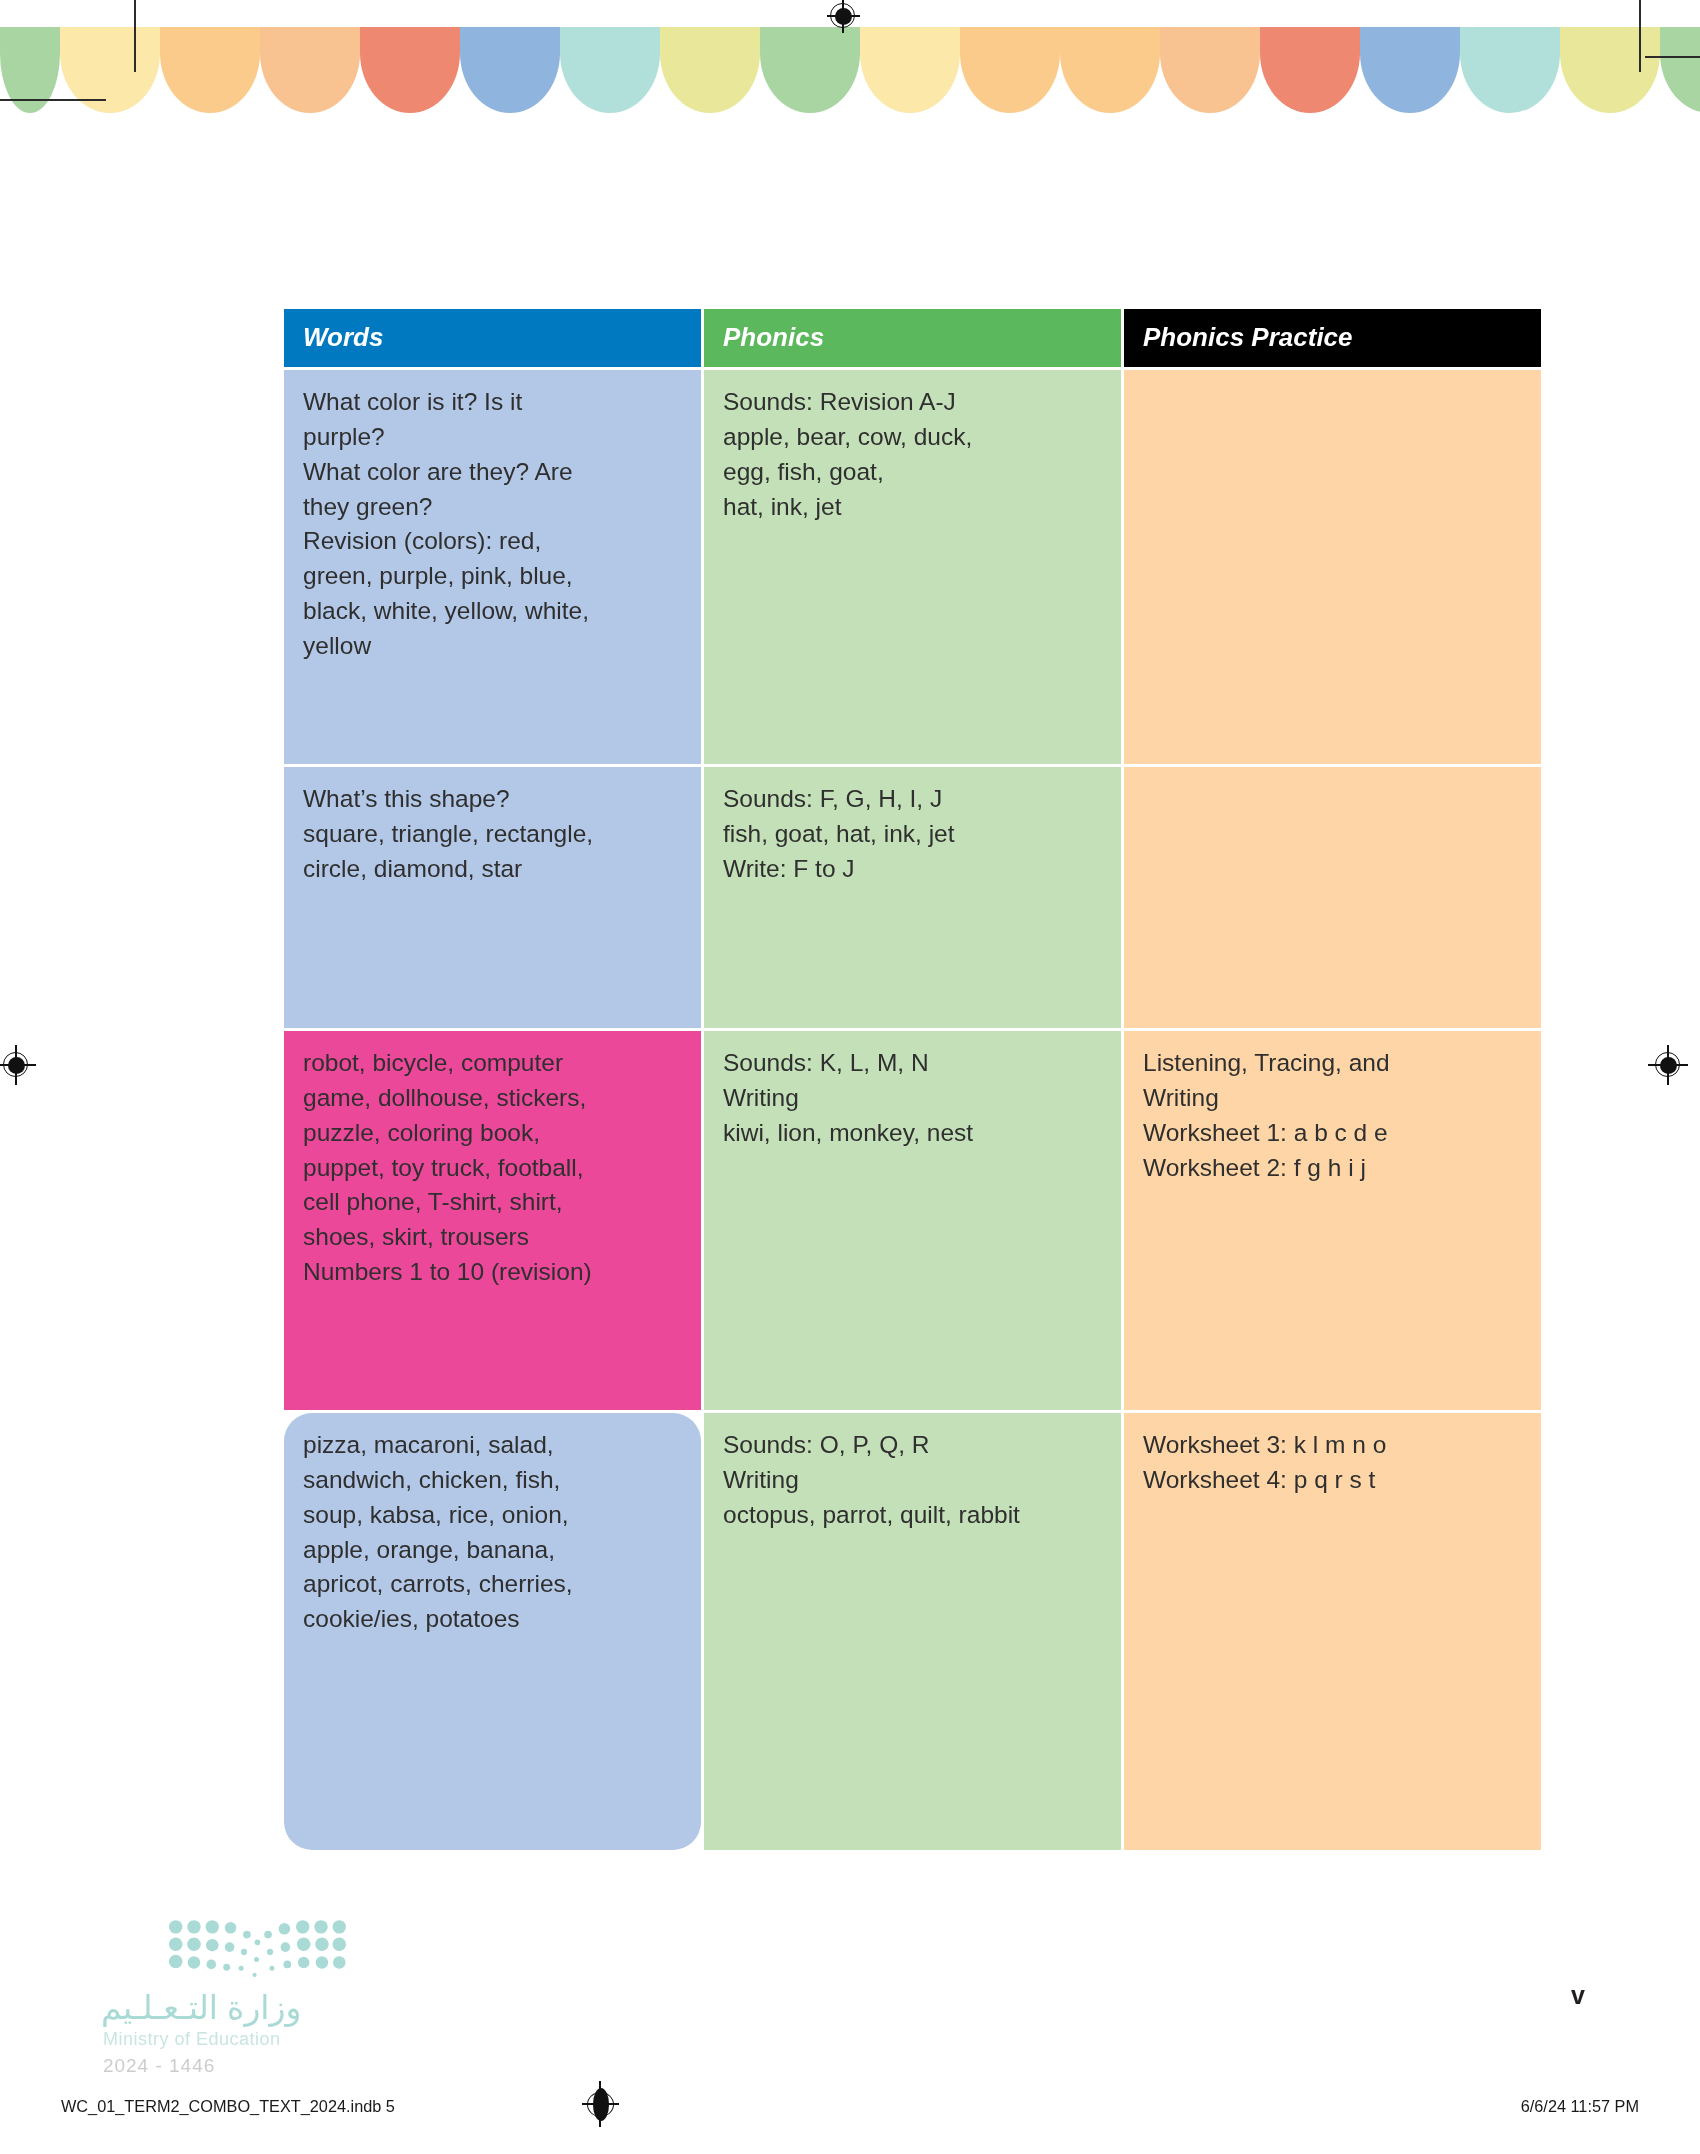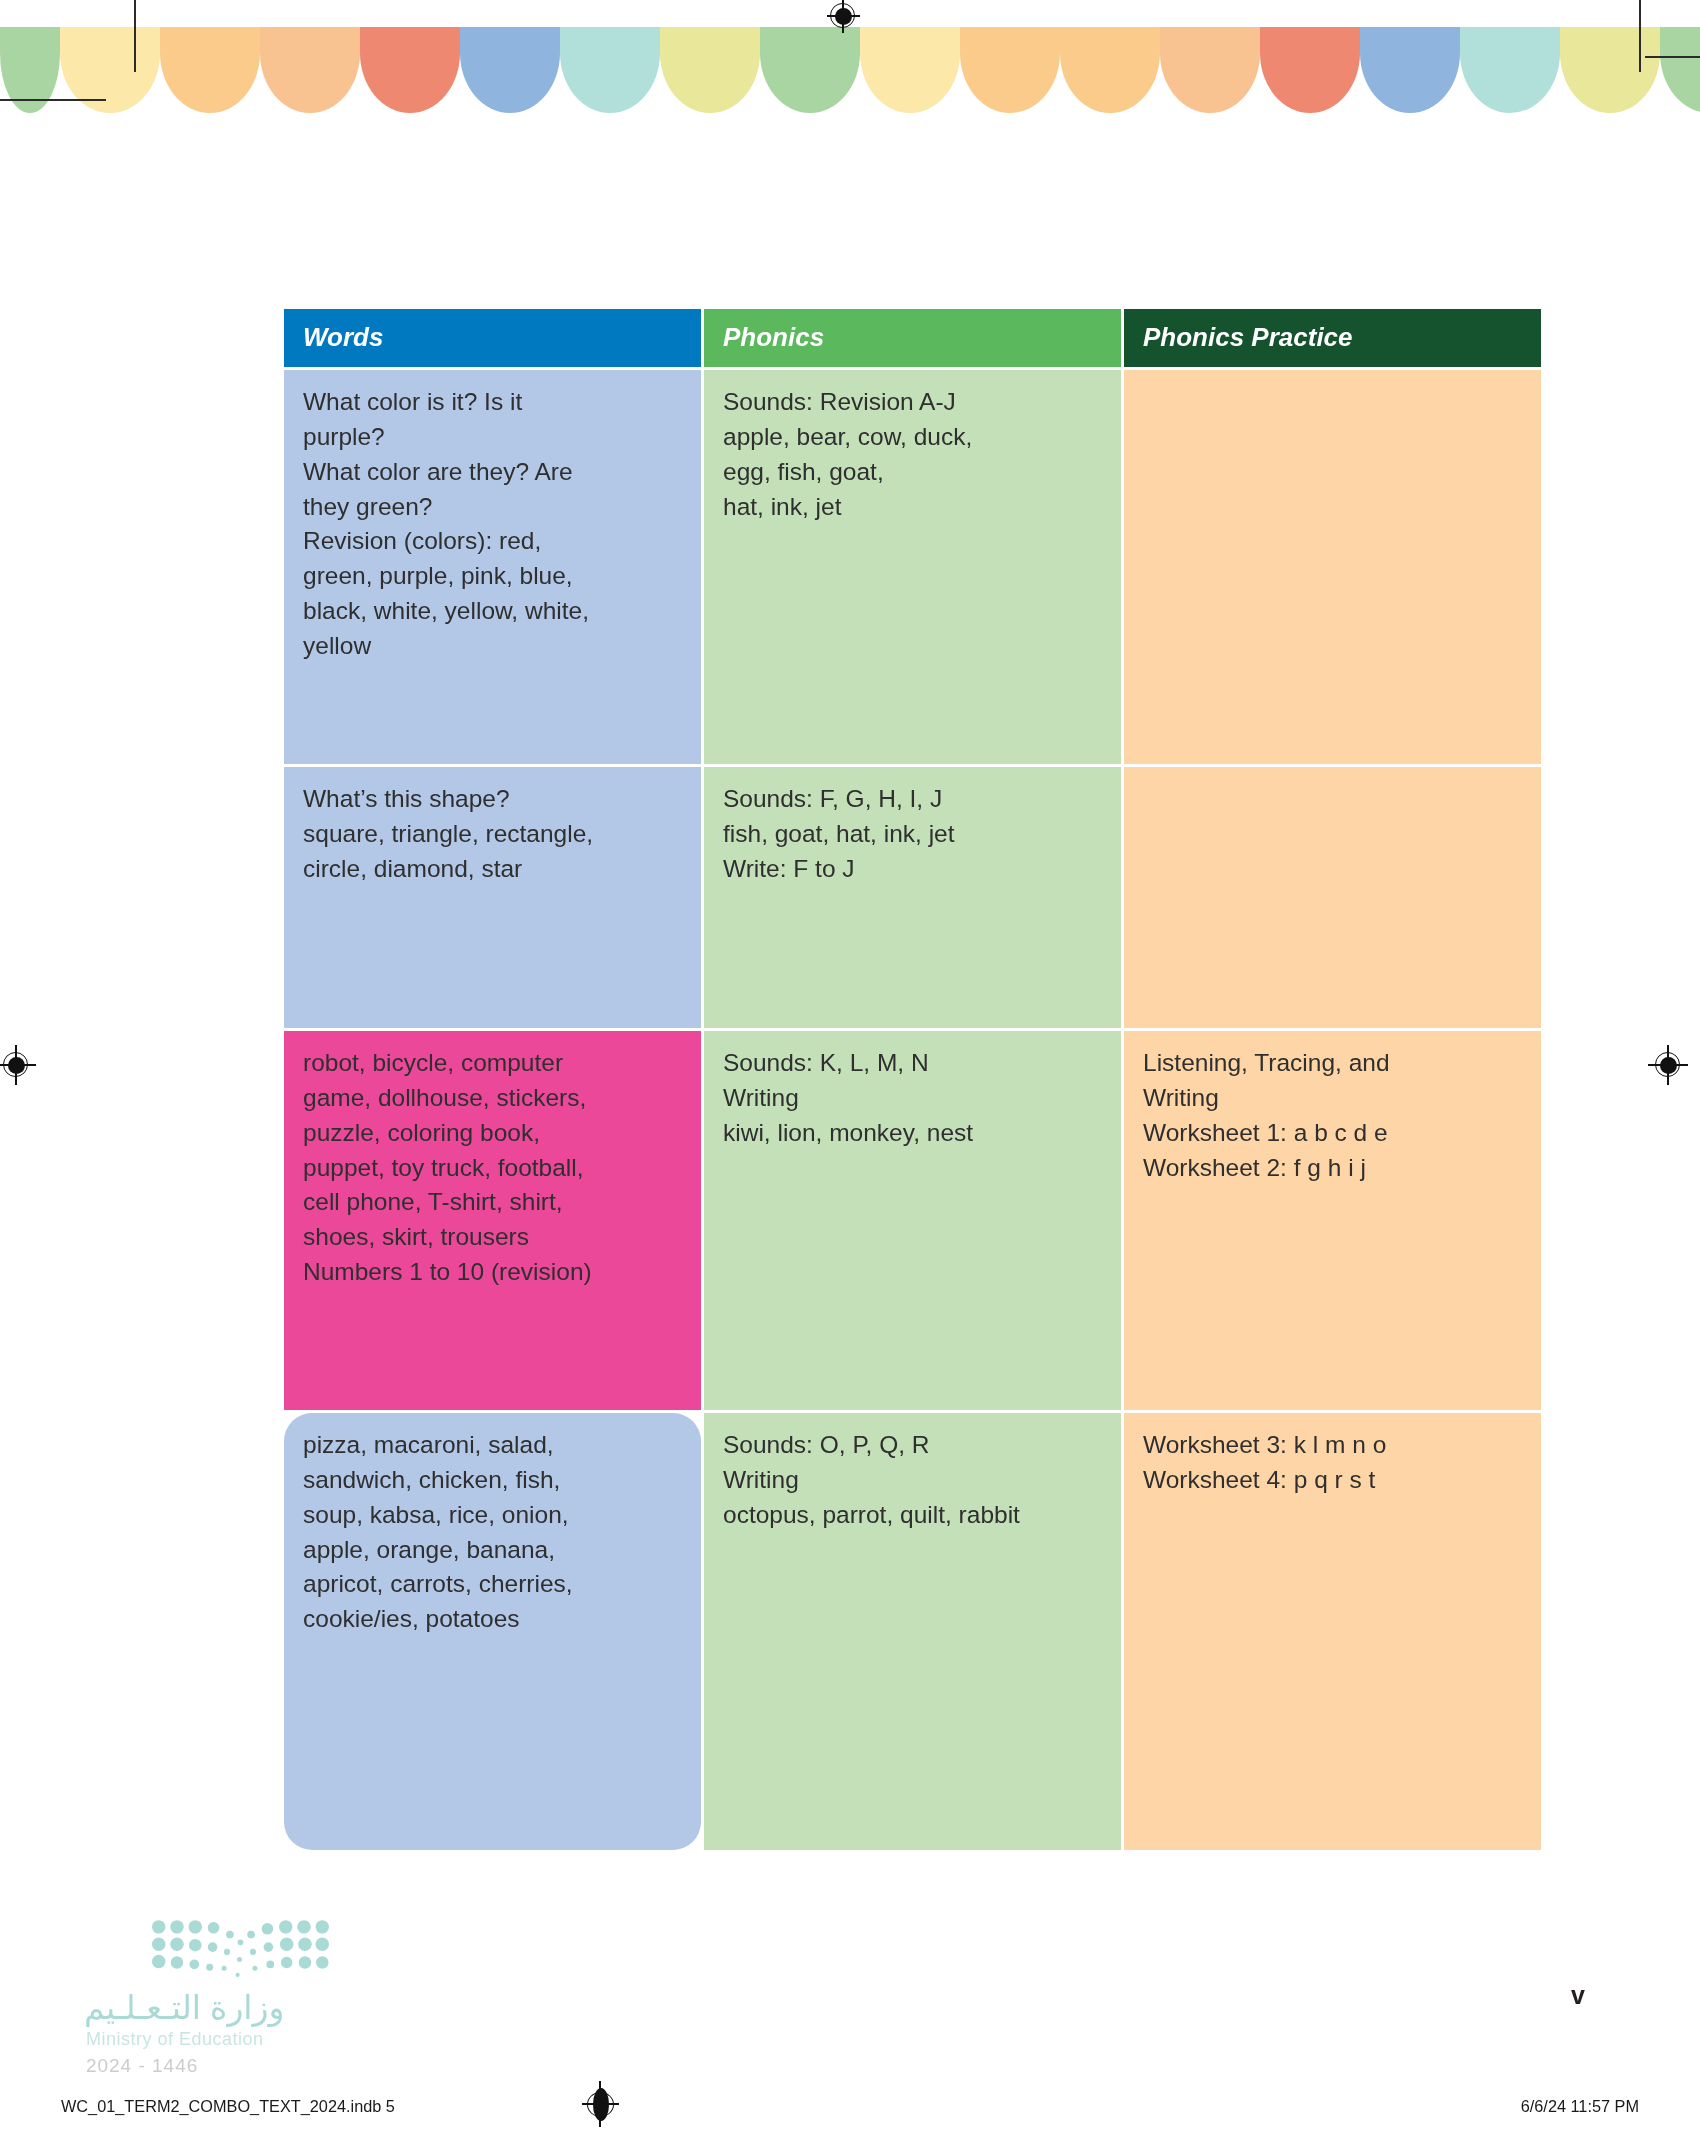--- a/index.html
+++ b/index.html
@@ -113,21 +113,21 @@
   td.col-phonics { background: #c4e0b8; }
   td.col-practice{ background: #fed5a6; }
 
   .cw { width: 417px; }
   .cp { width: 417px; }
   .cpr{ width: 417px; }
 
   
   #moe-logo {
     position: absolute;
-    left: 84px;
+    left: 101px;
     top: 1919px;
     width: 259px;
     height: 178px;
   }
   #moe-logo .dots { position: absolute; left: 67px; top: 0px; width: 178px; height: 60px; }
   #moe-logo .arabic {
     position: absolute;
     left: 0px; top: 69px;
     width: 259px;
     text-align: left;
@@ -265,21 +265,21 @@
   <table id="schedule-table">
     <colgroup>
       <col class="cw">
         <col class="cp">
         <col class="cpr">
     </colgroup>
     <thead>
       <tr>
         <th class="col-words" style="background: rgb(0, 121, 193);">Words</th>
         <th class="col-phonics" style="background: rgb(92, 184, 92);">Phonics</th>
-        <th class="col-practice" style="background: #14532d;">Phonics Practice</th>
+        <th class="col-practice" style="background: #000000;">Phonics Practice</th>
       </tr>
     </thead>
     <tbody>
       <tr style="height:394px;">
         <td class="col-words" style="background: rgb(179, 199, 230);">What color is it? Is it
 purple?
 What color are they? Are
 they green?
 Revision (colors): red,
 green, purple, pink, blue,

